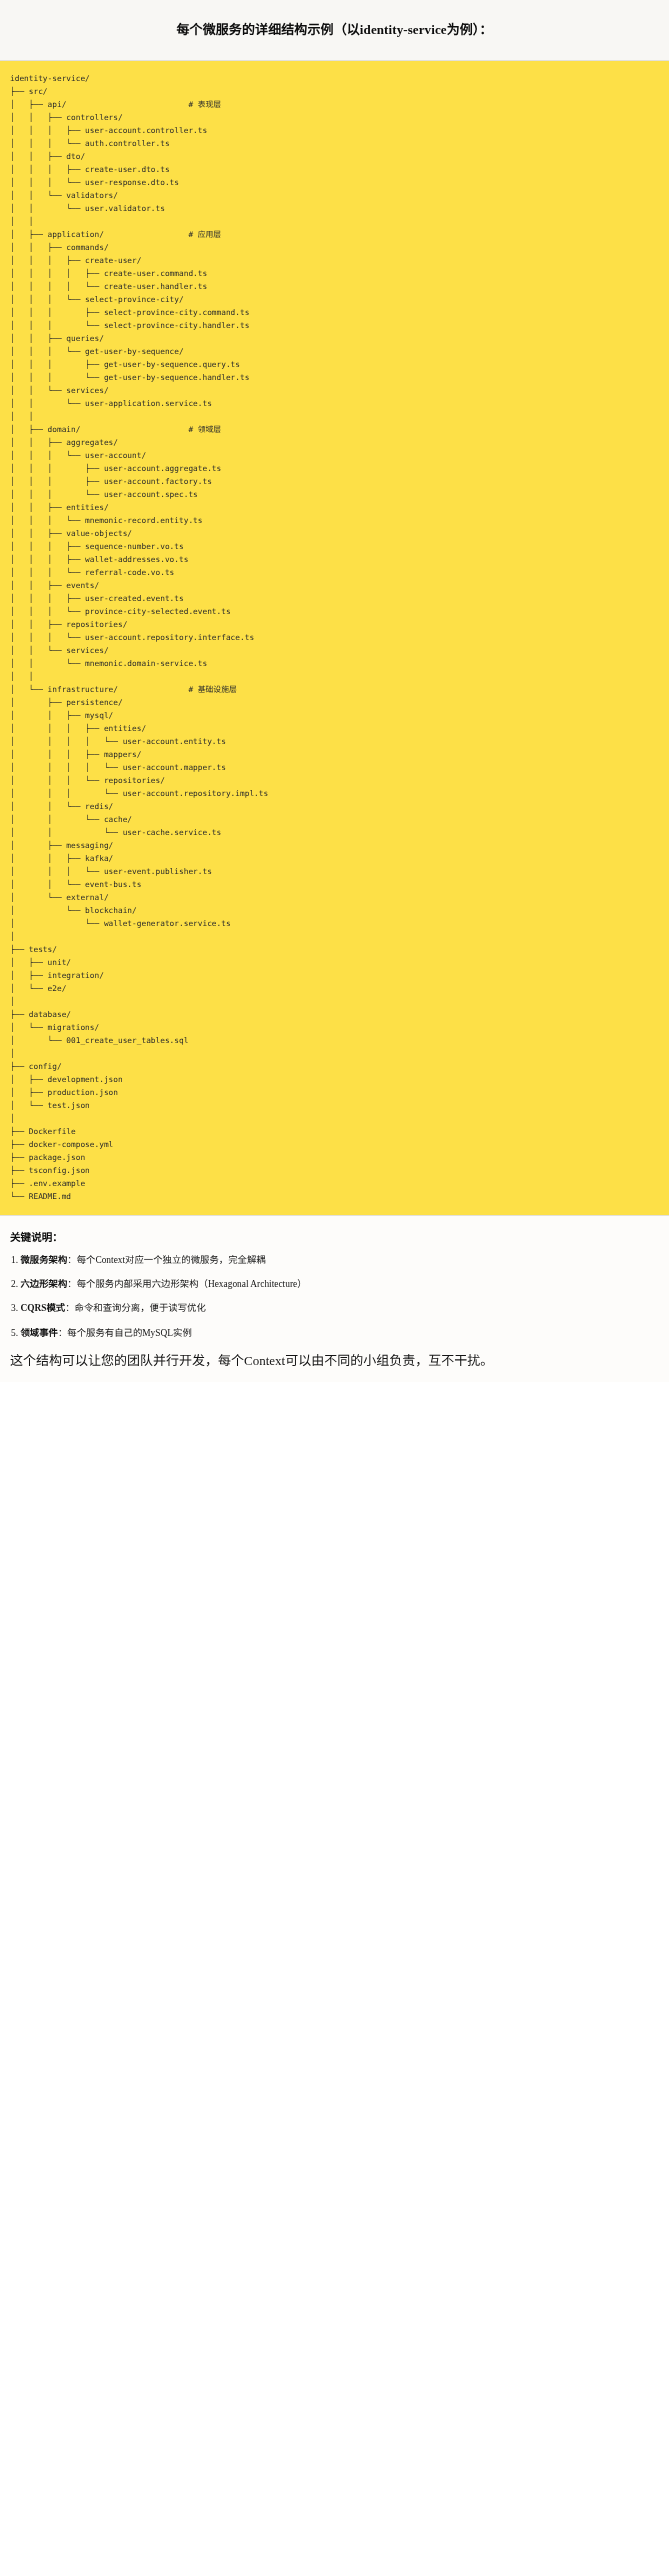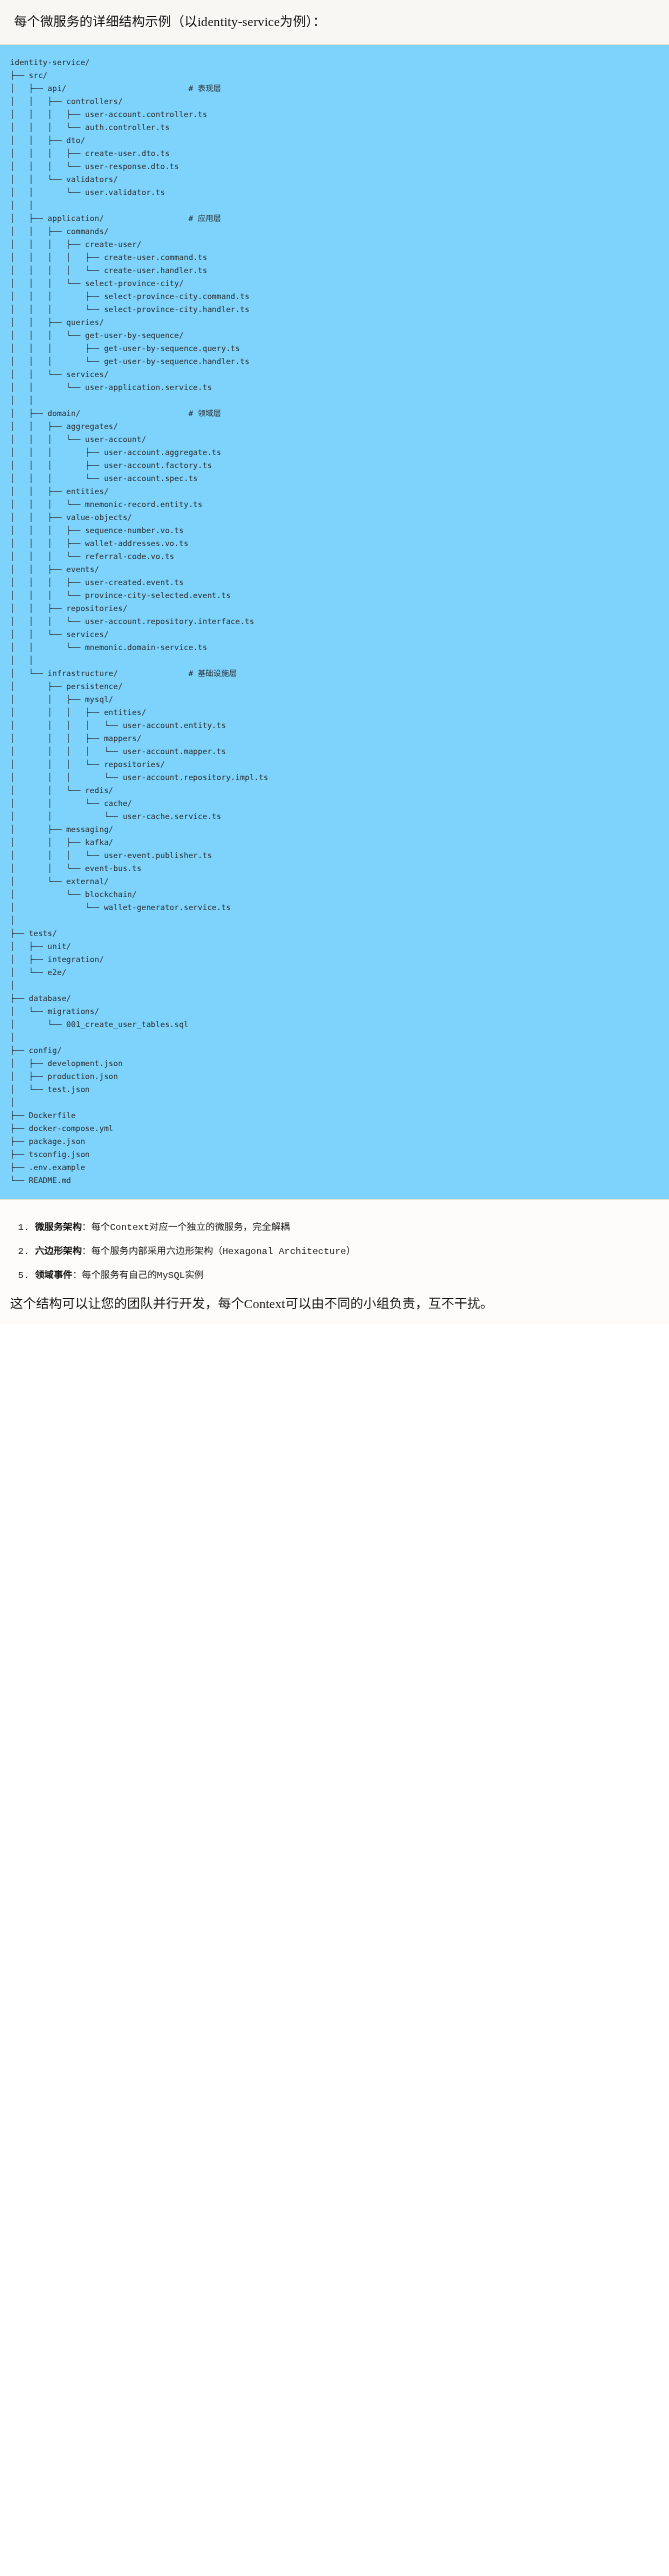--- a/index.html
+++ b/index.html
@@ -17,31 +17,32 @@
 
   
   .doc-header {
     background: #f8f7f4;
     padding: 10px 10px 8.8px 10px;
     border-bottom: 0.6px solid #e2e0da;
     box-sizing: border-box;
   }
   .doc-title {
     font-family: "Liberation Serif", "DejaVu Serif", serif;
-    font-weight: normal;
+    font-weight: bold;
     font-size: 13px;
     line-height: 1.3;
-    margin: 4px;
+    margin: 12px;
     color: #0d0d0d;
     letter-spacing: 0.1px;
+    text-align: center;
   }
 
   
   .tree-block {
-    background: #7dd3fc;
+    background: #fde047;
     padding: 11.3px 10px 12.5px 10px;
     box-sizing: border-box;
     border-bottom: 0.6px solid #e2e0da;
   }
   .tree-pre {
     margin: 0;
     font-family: "DejaVu Sans Mono", "Liberation Mono", monospace;
     font-size: 7.8px;
     line-height: 13px;
     color: #2b2b2b;
@@ -61,24 +62,23 @@
     box-sizing: border-box;
   }
   .notes-heading {
     font-family: "Liberation Serif", "DejaVu Serif", serif;
     font-weight: bold;
     font-size: 10.6px;
     margin: 0 0 10px 0;
     color: #0d0d0d;
   }
   .notes-list {
-    margin: 8px;
+    margin: 1px;
     padding: 0;
     list-style: none;
-    font-family: Liberation Mono, monospace;
   }
   .note-item {
     font-size: 9.4px;
     line-height: 1.45;
     margin: 0 0 10.6px 0;
     color: #141414;
     display: block;
   }
   .note-num {
     font-weight: normal;
@@ -105,22 +105,24 @@
 
 <div class="doc-header">
   <h1 class="doc-title">每个微服务的详细结构示例（以identity-service为例）：</h1>
 </div>
 
 <div class="tree-block">
   <pre class="tree-pre" id="tree-pre"><span class="tree-line">identity-service/</span><span class="tree-line">├── src/</span><span class="tree-line">│   ├── api/                          # 表现层</span><span class="tree-line">│   │   ├── controllers/</span><span class="tree-line">│   │   │   ├── user-account.controller.ts</span><span class="tree-line">│   │   │   └── auth.controller.ts</span><span class="tree-line">│   │   ├── dto/</span><span class="tree-line">│   │   │   ├── create-user.dto.ts</span><span class="tree-line">│   │   │   └── user-response.dto.ts</span><span class="tree-line">│   │   └── validators/</span><span class="tree-line">│   │       └── user.validator.ts</span><span class="tree-line">│   │</span><span class="tree-line">│   ├── application/                  # 应用层</span><span class="tree-line">│   │   ├── commands/</span><span class="tree-line">│   │   │   ├── create-user/</span><span class="tree-line">│   │   │   │   ├── create-user.command.ts</span><span class="tree-line">│   │   │   │   └── create-user.handler.ts</span><span class="tree-line">│   │   │   └── select-province-city/</span><span class="tree-line">│   │   │       ├── select-province-city.command.ts</span><span class="tree-line">│   │   │       └── select-province-city.handler.ts</span><span class="tree-line">│   │   ├── queries/</span><span class="tree-line">│   │   │   └── get-user-by-sequence/</span><span class="tree-line">│   │   │       ├── get-user-by-sequence.query.ts</span><span class="tree-line">│   │   │       └── get-user-by-sequence.handler.ts</span><span class="tree-line">│   │   └── services/</span><span class="tree-line">│   │       └── user-application.service.ts</span><span class="tree-line">│   │</span><span class="tree-line">│   ├── domain/                       # 领域层</span><span class="tree-line">│   │   ├── aggregates/</span><span class="tree-line">│   │   │   └── user-account/</span><span class="tree-line">│   │   │       ├── user-account.aggregate.ts</span><span class="tree-line">│   │   │       ├── user-account.factory.ts</span><span class="tree-line">│   │   │       └── user-account.spec.ts</span><span class="tree-line">│   │   ├── entities/</span><span class="tree-line">│   │   │   └── mnemonic-record.entity.ts</span><span class="tree-line">│   │   ├── value-objects/</span><span class="tree-line">│   │   │   ├── sequence-number.vo.ts</span><span class="tree-line">│   │   │   ├── wallet-addresses.vo.ts</span><span class="tree-line">│   │   │   └── referral-code.vo.ts</span><span class="tree-line">│   │   ├── events/</span><span class="tree-line">│   │   │   ├── user-created.event.ts</span><span class="tree-line">│   │   │   └── province-city-selected.event.ts</span><span class="tree-line">│   │   ├── repositories/</span><span class="tree-line">│   │   │   └── user-account.repository.interface.ts</span><span class="tree-line">│   │   └── services/</span><span class="tree-line">│   │       └── mnemonic.domain-service.ts</span><span class="tree-line">│   │</span><span class="tree-line">│   └── infrastructure/               # 基础设施层</span><span class="tree-line">│       ├── persistence/</span><span class="tree-line">│       │   ├── mysql/</span><span class="tree-line">│       │   │   ├── entities/</span><span class="tree-line">│       │   │   │   └── user-account.entity.ts</span><span class="tree-line">│       │   │   ├── mappers/</span><span class="tree-line">│       │   │   │   └── user-account.mapper.ts</span><span class="tree-line">│       │   │   └── repositories/</span><span class="tree-line">│       │   │       └── user-account.repository.impl.ts</span><span class="tree-line">│       │   └── redis/</span><span class="tree-line">│       │       └── cache/</span><span class="tree-line">│       │           └── user-cache.service.ts</span><span class="tree-line">│       ├── messaging/</span><span class="tree-line">│       │   ├── kafka/</span><span class="tree-line">│       │   │   └── user-event.publisher.ts</span><span class="tree-line">│       │   └── event-bus.ts</span><span class="tree-line">│       └── external/</span><span class="tree-line">│           └── blockchain/</span><span class="tree-line">│               └── wallet-generator.service.ts</span><span class="tree-line">│</span><span class="tree-line">├── tests/</span><span class="tree-line">│   ├── unit/</span><span class="tree-line">│   ├── integration/</span><span class="tree-line">│   └── e2e/</span><span class="tree-line">│</span><span class="tree-line">├── database/</span><span class="tree-line">│   └── migrations/</span><span class="tree-line">│       └── 001_create_user_tables.sql</span><span class="tree-line">│</span><span class="tree-line">├── config/</span><span class="tree-line">│   ├── development.json</span><span class="tree-line">│   ├── production.json</span><span class="tree-line">│   └── test.json</span><span class="tree-line">│</span><span class="tree-line">├── Dockerfile</span><span class="tree-line">├── docker-compose.yml</span><span class="tree-line">├── package.json</span><span class="tree-line">├── tsconfig.json</span><span class="tree-line">├── .env.example</span><span class="tree-line">└── README.md</span></pre>
 </div>
 
 <div class="notes-block">
+  <h2 class="notes-heading">关键说明：</h2>
 
   <ul class="notes-list" id="notes-list">
       <li class="note-item"><span class="note-num">1. </span><span class="note-term">微服务架构</span><span class="note-sep">：</span><span class="note-text">每个Context对应一个独立的微服务，完全解耦</span></li>
       <li class="note-item"><span class="note-num">2. </span><span class="note-term">六边形架构</span><span class="note-sep">：</span><span class="note-text">每个服务内部采用六边形架构（Hexagonal Architecture）</span></li>
+      <li class="note-item"><span class="note-num">3. </span><span class="note-term">CQRS模式</span><span class="note-sep">：</span><span class="note-text">命令和查询分离，便于读写优化</span></li>
       <li class="note-item"><span class="note-num">5. </span><span class="note-term">领域事件</span><span class="note-sep">：</span><span class="note-text">每个服务有自己的MySQL实例</span></li>
     </ul>
 
   <p class="notes-footer">这个结构可以让您的团队并行开发，每个Context可以由不同的小组负责，互不干扰。</p>
 </div>
 
 
 </body></html>

